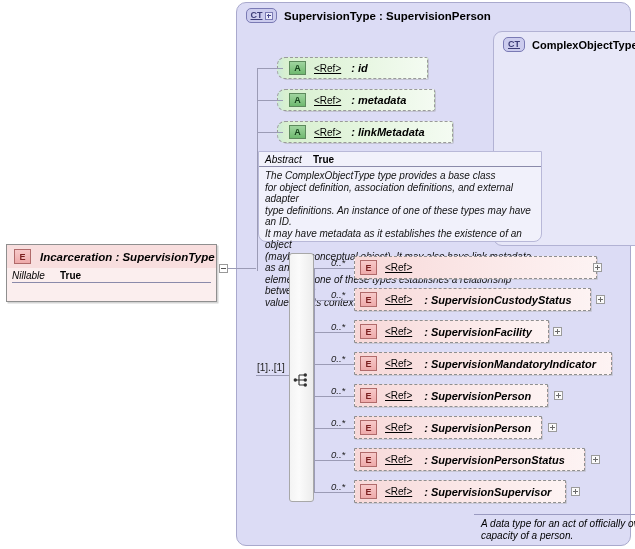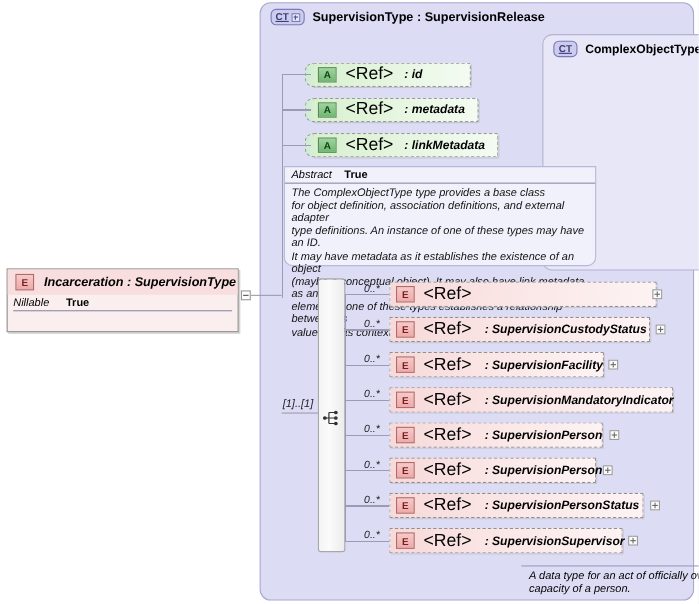--- a/index.html
+++ b/index.html
@@ -131,23 +131,24 @@
     background: linear-gradient(to bottom, #9fd49f, #6fb96f);
     color: #14401a;
     font-size: 9px;
     font-weight: bold;
     display: flex; align-items: center; justify-content: center;
     box-sizing: border-box;
     flex: none;
   }
   .ref-label {
     margin-left: 8px;
-    font-size: 16px;
+    font-size: 10px;
     color: #000;
     white-space: nowrap;
+    text-decoration: underline;
   }
   .name-label {
     font-size: 11px;
     font-weight: bold;
     color: #000;
     white-space: nowrap;
     font-style: italic;
   }
   .attr-row .name-label { margin-left: 10px; }
 
@@ -275,21 +276,20 @@
     left: 3px;
     top: 118px;
     width: 19px;
     height: 16px;
   }
   #sequence-label {
     position: absolute;
     left: 257px;
     top: 362px;
     font-size: 10px;
-    font-style: italic;
     color: #222;
     white-space: nowrap;
   }
   #sequence-in-line {
     position: absolute;
     left: 256px; top: 375px;
     width: 33px; height: 1px;
     background: #9b9bb5;
   }
 
@@ -351,21 +351,21 @@
 </head>
 <body>
 
 <div id="outer-container">
 
   <div id="outer-title">
     <span class="ct-badge with-plus">
       <span>CT</span>
         <span class="plus-glyph"></span>
     </span>
-    <span class="title-text">SupervisionType : SupervisionRelease</span>
+    <span class="title-text">SupervisionType : SupervisionPerson</span>
   </div>
 
   <div id="inner-container">
     <div id="inner-title">
       <span class="ct-badge plain">
         <span>CT</span>
       </span>
       <span class="title-text">ComplexObjectType : &lt;None&gt;</span>
     </div>
   </div>

